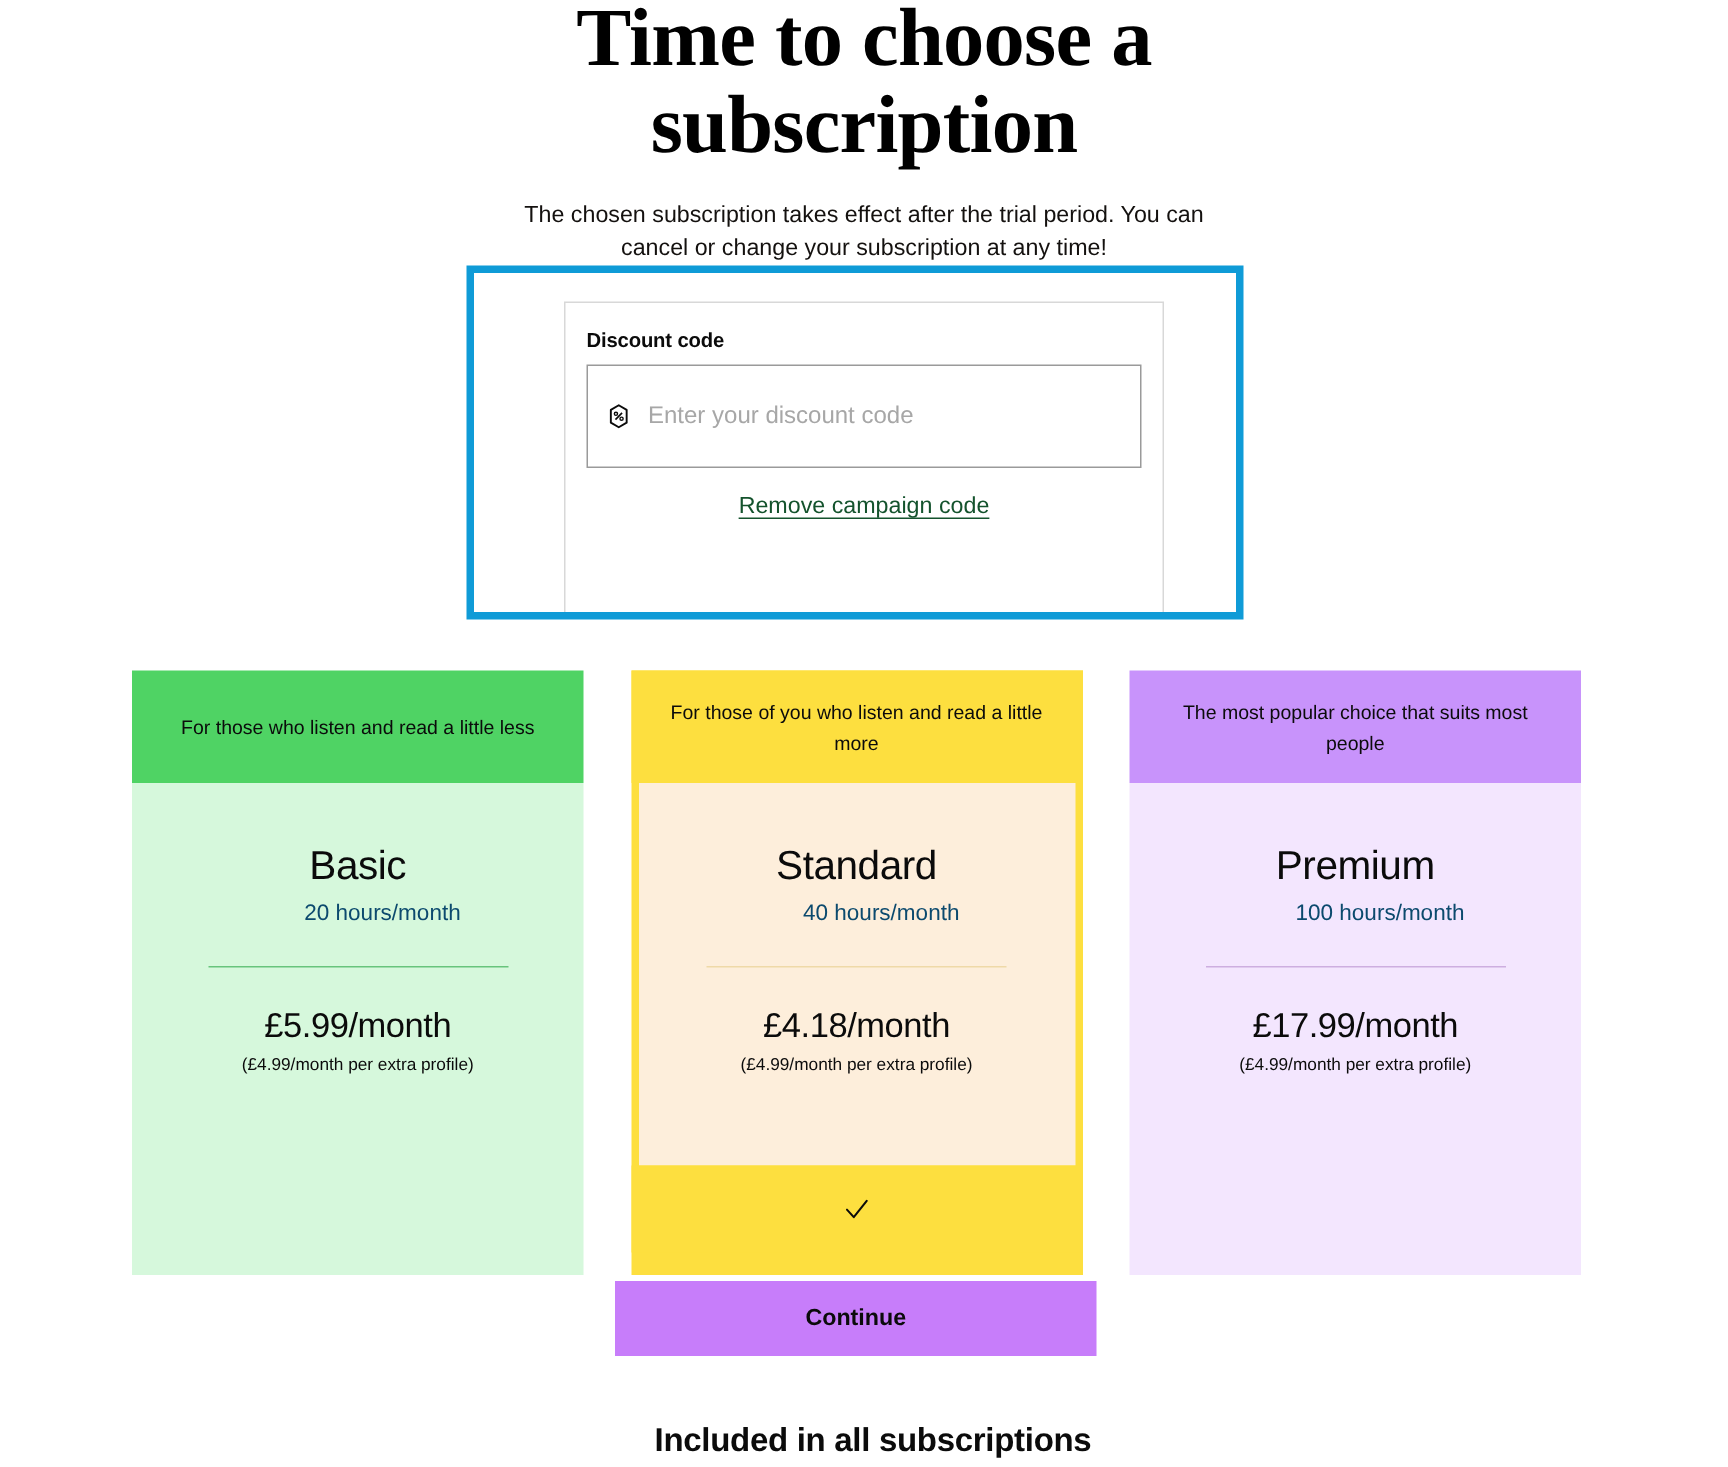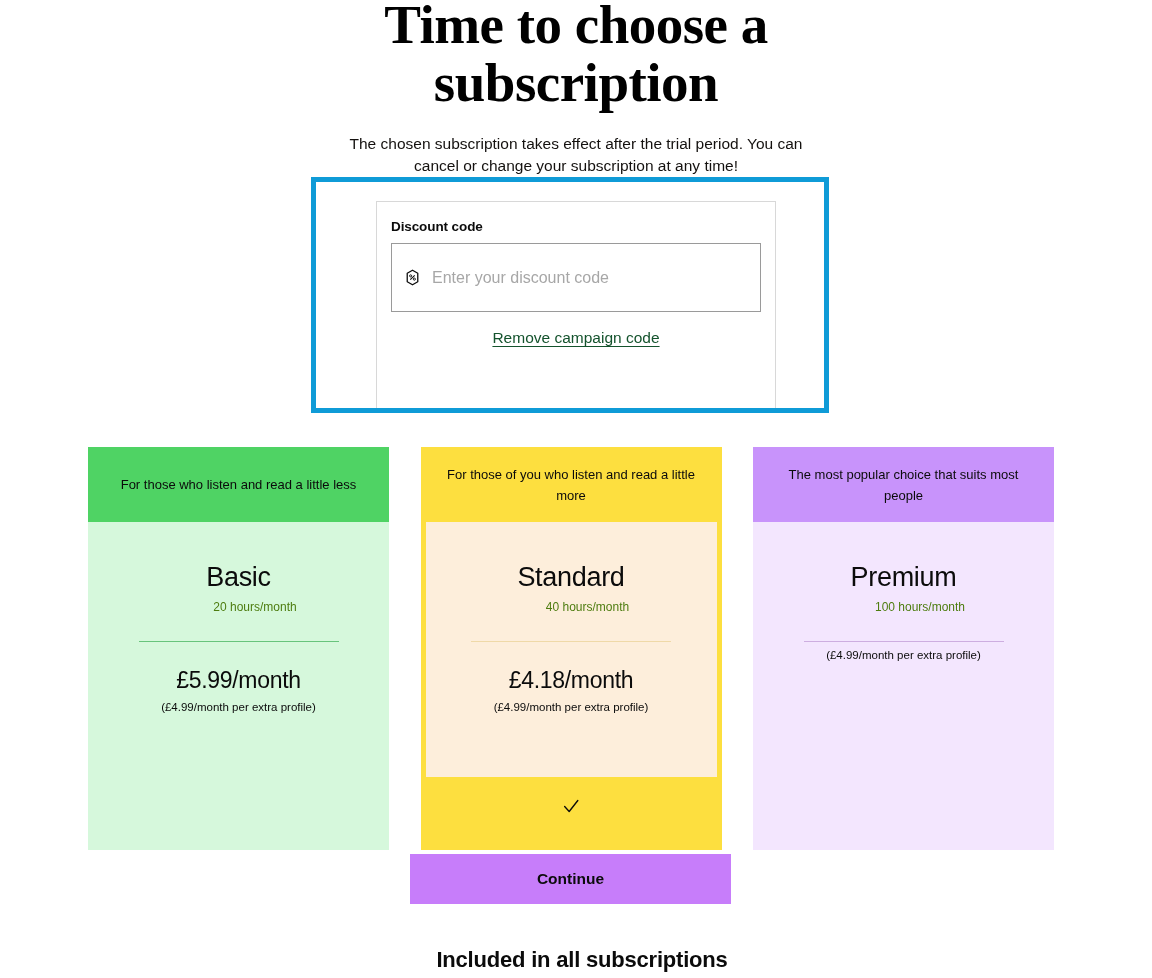--- a/index.html
+++ b/index.html
@@ -167,22 +167,22 @@
   .plan-name {
     font-size: 27px;
     line-height: 32px;
     font-weight: 400;
     letter-spacing: -0.3px;
     color: #0b0b0b;
   }
 
   .plan-hours {
     margin-top: 7px;
-    font-size: 12px;
-    color: #4d7c0f;
+    font-size: 15px;
+    color: #0c4a6e;
     padding-left: 33px;
   }
 
   .plan-divider {
     width: 200px;
     height: 1px;
     margin: 27px auto 0;
     border: none;
   }
 
@@ -321,20 +321,21 @@
         </span>
       </div>
     </div>
 
     <div class="plan plan-premium">
       <div class="plan-head">The most popular choice that suits most people</div>
       <div class="plan-body">
         <div class="plan-name">Premium</div>
         <div class="plan-hours">100 hours/month</div>
         <hr class="plan-divider">
+        <div class="plan-price">£17.99/month</div>
         <div class="plan-extra">(£4.99/month per extra profile)</div>
       </div>
     </div>
 
   </div>
 
   <button class="continue-btn">Continue</button>
 
   <h2 class="included-heading">Included in all subscriptions</h2>
 

